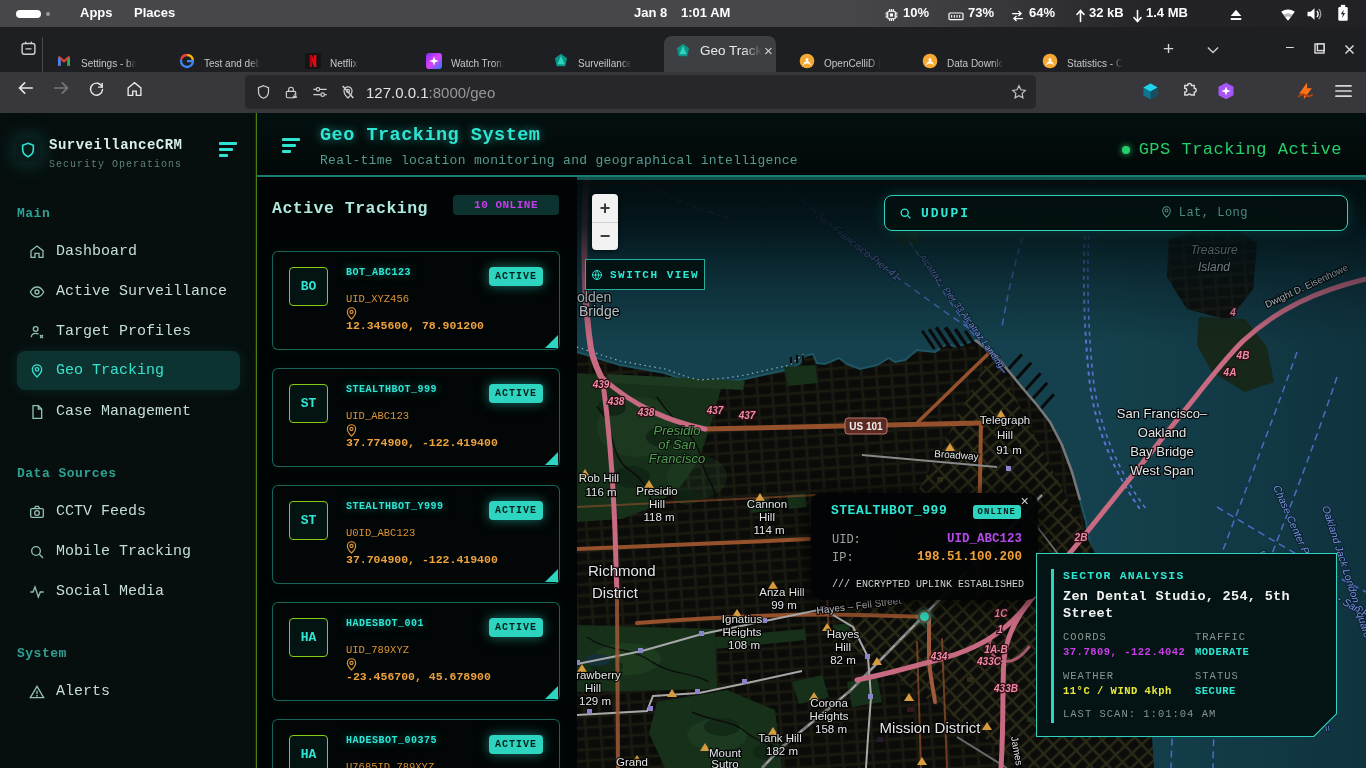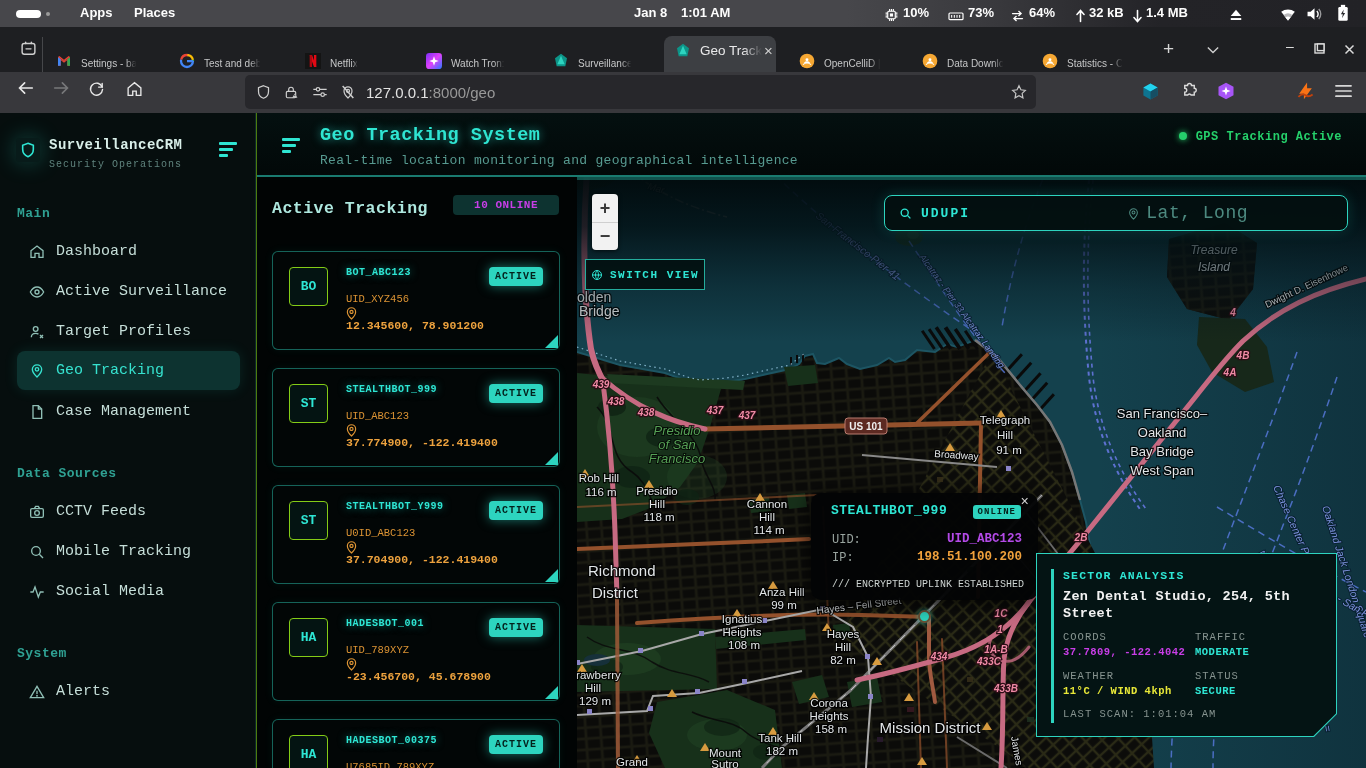--- a/index.html
+++ b/index.html
@@ -29,21 +29,21 @@
 #sidebar{position:absolute;left:0;top:0;width:256px;height:655px;background:#060e0e;border-right:1px solid #0e2a28}
 #logo{position:absolute;left:16px;top:25px;width:24px;height:24px;background:#081b1a;border-radius:4px;box-shadow:0 0 22px rgba(45,230,210,.28);display:flex;align-items:center;justify-content:center}
 .sec{position:absolute;left:17px;font-size:13px;font-weight:bold;color:#2fa193;letter-spacing:.5px}
 .nav{position:absolute;left:17px;width:223px;height:39px;display:flex;align-items:center;color:#c5ded8;font-size:15px}
 .nav svg{margin-left:12px;margin-right:11px;flex:0 0 16px}
 .nav.active{background:#0d3330;border-radius:8px;color:#36e2cf;box-shadow:0 0 14px rgba(45,212,191,.12)}
 
 #apphead{position:absolute;left:257px;top:0;width:1109px;height:64px;background:linear-gradient(180deg,#041010,#020808);border-bottom:2px solid rgba(45,212,191,.55)}
 #htitle{position:absolute;left:63px;top:12px;font-size:18.5px;font-weight:bold;color:#2fe5d2;letter-spacing:.5px;text-shadow:0 0 10px rgba(46,229,210,.6)}
 #hsub{position:absolute;left:63px;top:40px;font-size:13px;color:#579a90;letter-spacing:.3px}
-#gps{position:absolute;right:24px;top:17px;font-size:12px;font-weight:bold;color:#25d06b;letter-spacing:.5px}
+#gps{position:absolute;right:24px;top:27px;font-size:17px;font-weight:normal;color:#25d06b;letter-spacing:.5px}
 #gps i{display:inline-block;width:8px;height:8px;border-radius:50%;background:#25d06b;margin-right:9px;box-shadow:0 0 6px #25d06b}
 .ham{position:absolute}
 .ham i{display:block;background:#2fe5d2;height:2.5px;border-radius:1px;margin-bottom:3.5px}
 
 #panel{position:absolute;left:257px;top:64px;width:320px;height:591px;background:#010404}
 #ptitle{position:absolute;left:15px;top:22px;font-size:16.5px;font-weight:bold;color:#aee8df;letter-spacing:.5px}
 #pbadge{position:absolute;right:18px;top:18px;background:#0d3330;color:#c73ee8;font-size:11px;font-weight:bold;letter-spacing:.5px;padding:4px 21px;border-radius:4px}
 .card{position:absolute;left:15px;width:288px;height:99px;background:#020606;border:1px solid rgba(45,212,191,.45);border-radius:6px;box-shadow:0 0 10px rgba(45,212,191,.07)}
 .card .av{position:absolute;left:16px;top:15px;width:39px;height:39px;border:1px solid #84cc16;border-radius:4px;background:rgba(45,212,191,.07);color:#2ee6d4;font-size:13px;font-weight:bold;display:flex;align-items:center;justify-content:center}
 .card .nm{position:absolute;left:73px;top:15px;font-size:10px;font-weight:bold;color:#2ee6d4;letter-spacing:.5px;text-shadow:0 0 9px rgba(46,230,212,.55)}
@@ -53,21 +53,21 @@
 .card .co{position:absolute;left:73px;top:67px;font-size:11.5px;font-weight:bold;color:#eda23e}
 .card .tri{position:absolute;right:1px;bottom:1px;width:0;height:0;border-left:13px solid transparent;border-bottom:13px solid #2dd4bf}
 
 #map{position:absolute;left:577px;top:64px;width:789px;height:591px;background:#123c49;overflow:hidden}
 #zoomctl{position:absolute;left:15px;top:17px;width:26px;height:56px;background:#f2f2f2;border-radius:4px;box-shadow:0 1px 4px rgba(0,0,0,.65);font-family:"Liberation Sans",sans-serif}
 #zoomctl div{height:28px;display:flex;align-items:center;justify-content:center;font-size:18px;font-weight:600;color:#3a3a3a}
 #zoomctl .zb{border-top:1px solid #cfcfcf}
 #switchv{position:absolute;left:8px;top:82px;width:120px;height:31px;background:rgba(3,17,17,.93);border:1px solid rgba(45,212,191,.8);border-radius:0;display:flex;align-items:center;justify-content:center;color:#2ee6d4;font-size:11px;font-weight:bold;letter-spacing:1.5px}
 #search{position:absolute;left:307px;top:18px;width:464px;height:36px;background:rgba(3,16,16,.9);border:1.5px solid #2dd4bf;border-radius:8px;box-shadow:0 0 14px rgba(45,212,191,.18);display:flex;align-items:center}
 #search .q{color:#2ee6d4;font-size:13px;font-weight:bold;letter-spacing:2px;margin-left:9px}
-#search .ll{position:absolute;right:99px;color:#4d8a80;font-size:18px;letter-spacing:.5px}
+#search .ll{position:absolute;right:99px;color:#4d8a80;font-size:12px;letter-spacing:.5px}
 
 #popup{position:absolute;left:234px;top:316px;width:227px;height:107px;background:rgba(3,4,5,.97);border-radius:10px;box-shadow:0 3px 20px rgba(0,0,0,.85)}
 #popup .t{position:absolute;left:20px;top:10px;font-size:13px;font-weight:bold;color:#2ee6d4;letter-spacing:.5px}
 #popup .ob{position:absolute;right:17px;top:12px;background:#2dd4bf;color:#04231d;font-size:9px;font-weight:bold;letter-spacing:1px;padding:2px 5px;border-radius:3px}
 #popup .x{position:absolute;right:9px;top:1px;color:#d4d4d4;font-size:14px}
 #popup .lb{position:absolute;left:21px;font-size:12px;color:#9aa5a0}
 #popup .vl{position:absolute;right:16px;font-size:12.5px;font-weight:bold}
 #popup .enc{position:absolute;left:21px;top:86px;font-size:10px;color:#ced4d2;letter-spacing:0;white-space:nowrap}
 
 #sector{position:absolute;left:459px;top:376px;width:301px;height:184px;background:#2dd4bf;clip-path:polygon(0 0,100% 0,100% calc(100% - 23px),calc(100% - 23px) 100%,0 100%);box-shadow:0 0 22px rgba(45,212,191,.15)}

